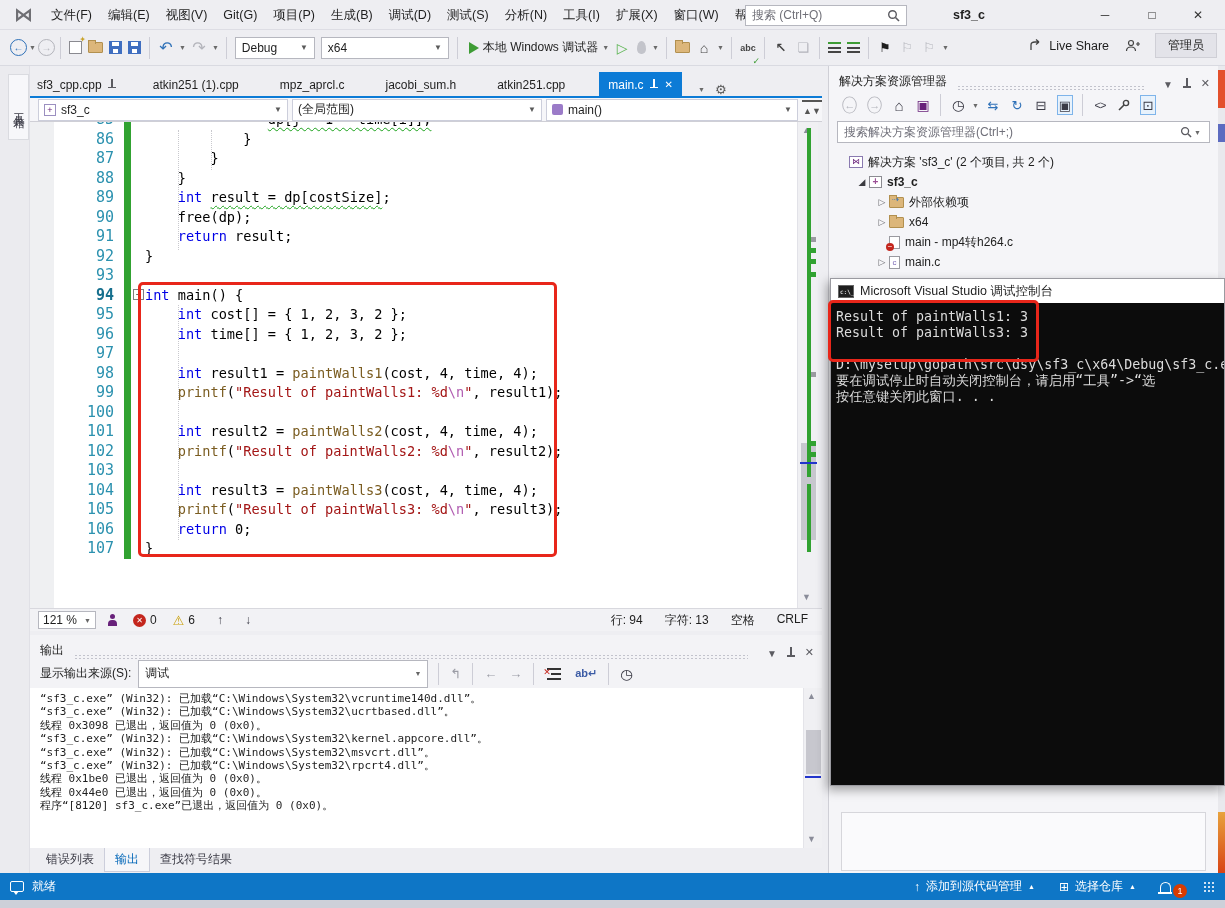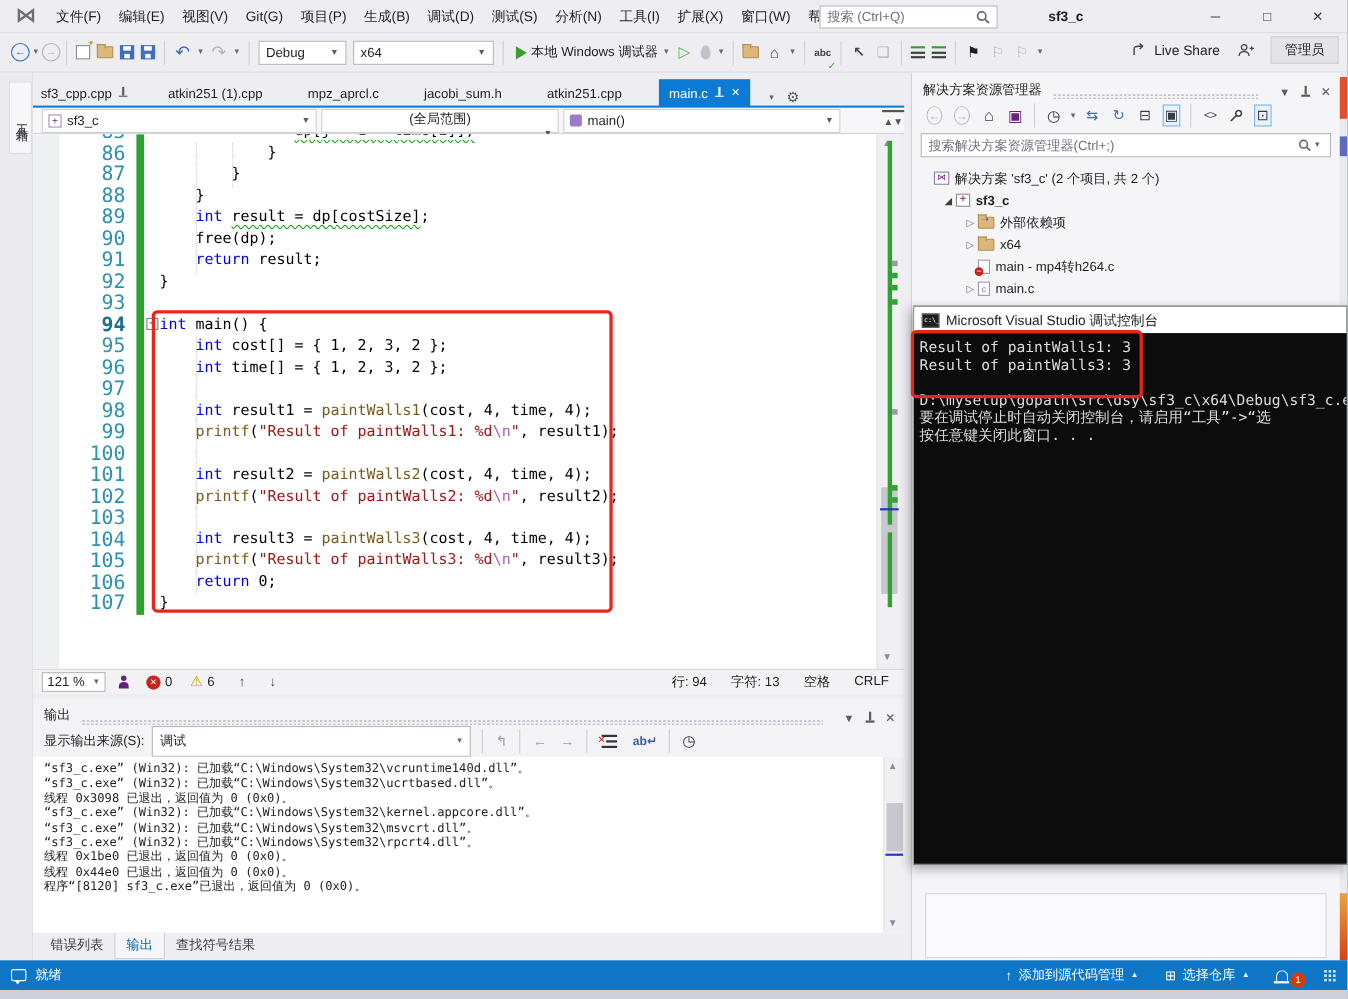--- a/index.html
+++ b/index.html
@@ -66,21 +66,21 @@
   .nav-combo { height:22px; background:#fff; border:1px solid #CCCEDB; display:flex; align-items:center; font-size:12px; padding:0 5px; }
   .nav-combo .cbx { margin-left:auto; font-size:8px; color:#5a5a5a; padding-left:6px; }
   .nc-ic { width:12px; height:12px; border:1px solid #9B8FC0; font-size:9px; line-height:10px; text-align:center; color:#68217A; margin-right:5px; background:#fff; }
   .nc-cube { width:11px; height:11px; background:#9B7BC8; border-radius:2px; margin-right:5px; }
   .split-handle { margin-left:auto; width:20px; height:20px; border-top:2px solid #555; display:flex; align-items:center; justify-content:center; font-size:9px; color:#555; }
 
   
   .editor { left:30px; top:122px; width:767px; height:486px; background:#fff; overflow:hidden; }
   .bp-margin { position:absolute; left:0; top:0; width:24px; height:100%; background:#EFF0F2; }
   .gutter { position:absolute; left:24px; top:-12px; width:66px; }
-  .ln { height:19.5px; line-height:19.5px; text-align:right; padding-right:6px; font-family:"DejaVu Sans Mono","Liberation Mono",monospace; font-size:18px; color:#2B91AF; }
+  .ln { height:19.5px; line-height:19.5px; text-align:right; padding-right:6px; font-family:"DejaVu Sans Mono","Liberation Mono",monospace; font-size:15px; color:#2B91AF; }
   .ln.cur { color:#17708E; font-weight:bold; }
   .changebar { position:absolute; left:94px; top:0; width:7px; height:437px; background:#31A231; }
   .foldbox { position:absolute; left:103px; top:167px; width:11px; height:11px; border:1px solid #808080; background:#fff; font-size:9px; line-height:9px; text-align:center; color:#333; font-family:"DejaVu Sans Mono",monospace; }
   .codewrap { position:absolute; left:115px; top:-12px; right:0; }
   .cl { height:19.5px; line-height:19.5px; white-space:pre; font-family:"DejaVu Sans Mono","Liberation Mono",monospace; font-size:13.6px; }
   .tok-p { color:#000; } .tok-k { color:#0000E6; } .tok-f { color:#7A5C20;text-align:right; } .tok-s { color:#A31515; } .tok-e { color:#B15CB1; }
   .sq { text-decoration:underline wavy #1BA11B 1px; text-underline-offset:3px; }
   .guide { position:absolute; border-left:1px dotted #C9C9CE; width:0; }
   .redbox { position:absolute; border:3px solid #E8261A; border-radius:5px; pointer-events:none; z-index:60; }
 
@@ -304,21 +304,21 @@
       </div>
     </div>
   <div class="r tabs-underline"></div>
 
   <div class="r navbar">
     <div class="nav-combo" style="width:250px;margin-left:8px;">
       <span class="nc-ic">+</span>
       <span>sf3_c</span>
         <span class="cbx">▼</span>
     </div>
-    <div class="nav-combo" style="width:216px;margin-left:4px;flex-direction:column;">
+    <div class="nav-combo" style="width:250px;margin-left:4px;">
       <span>(全局范围)</span>
         <span class="cbx">▼</span>
     </div>
     <div class="nav-combo" style="width:252px;margin-left:4px;">
       <span class="nc-cube"></span>
       <span>main()</span>
         <span class="cbx">▼</span>
     </div>
     <div class="split-handle">▲▼</div>
   </div>

